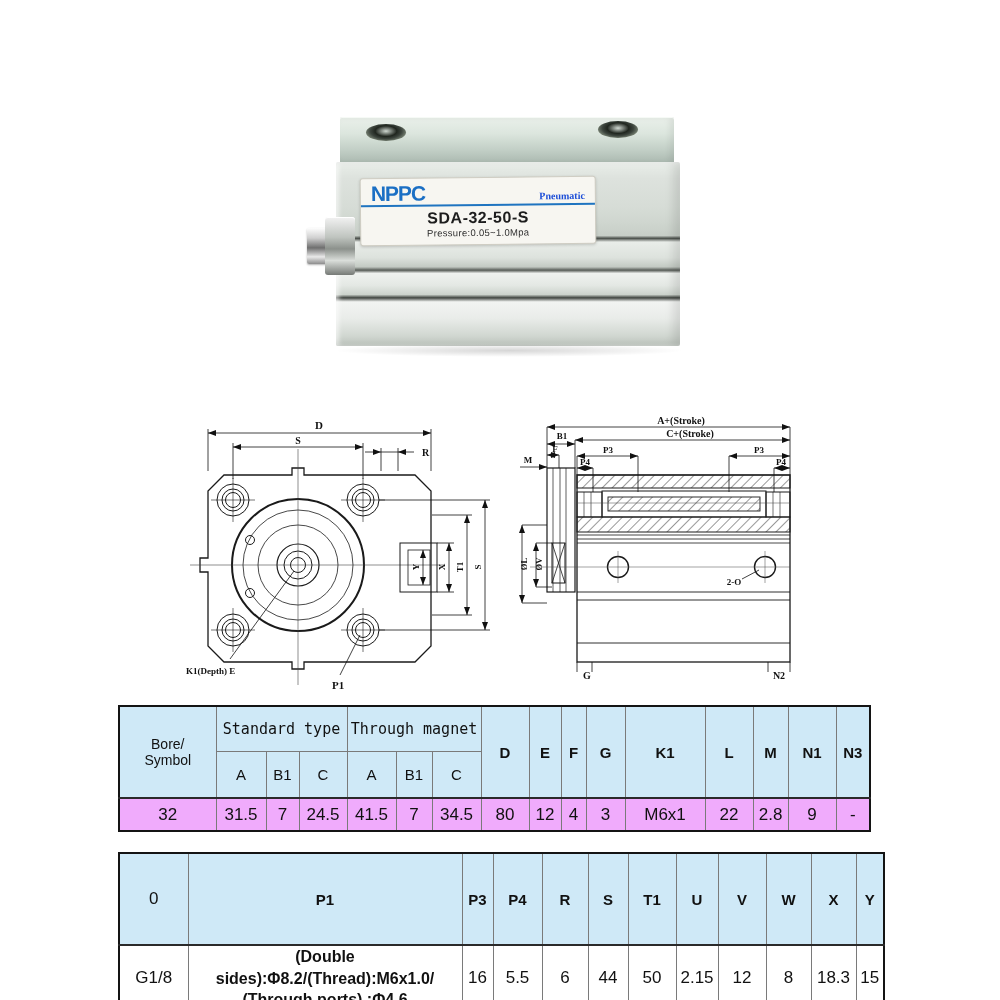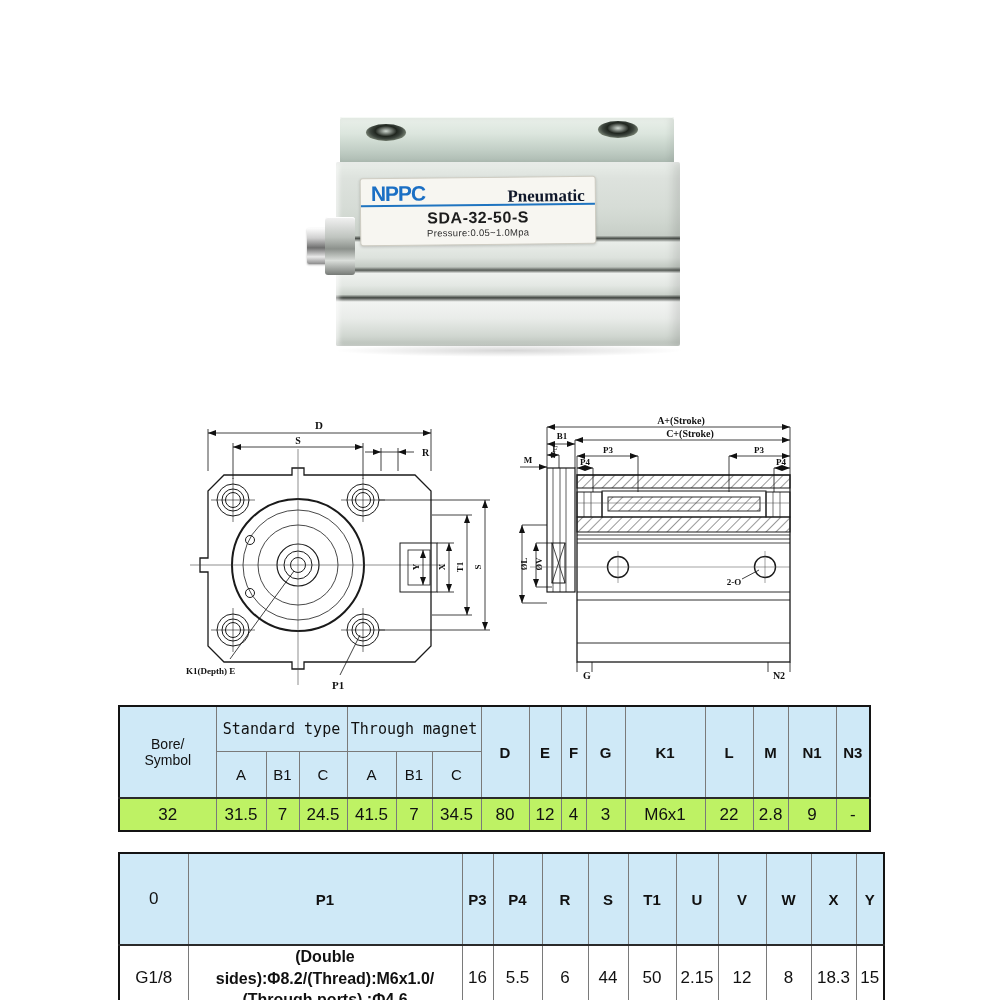--- a/index.html
+++ b/index.html
@@ -22,21 +22,21 @@
       #575c57 58.8%,#eff2ef 60.5%,#e4e8e4 67%,#ccd3cc 72%,
       #3f443f 73.8%,#f2f4f2 76%,#e9ece9 85%,#d2d8d2 94%,#bdc4bd 100%);
     box-shadow:inset -7px 0 9px rgba(0,0,0,.10), inset 3px 0 4px rgba(255,255,255,.6);
     border-radius:2px;}
   .nameplate{position:absolute;left:24px;top:15px;width:234px;height:66px;background:#f7f6f1;
       border:1px solid #cfcdc3;border-radius:3px;transform:rotate(-.6deg);
       box-shadow:0 1px 3px rgba(0,0,0,.18);}
   .np-head{display:flex;justify-content:space-between;align-items:flex-end;
       padding:2px 10px 0 10px;border-bottom:2px solid #1f74c0;height:24px;}
   .np-logo{font-weight:900;font-size:21px;letter-spacing:-1px;color:#1b6fc4;line-height:22px;}
-  .np-tag{font-family:"Liberation Serif",serif;font-weight:700;font-size:17px;color:#0f172a;line-height:15px;margin-left:36px;}
+  .np-tag{font-family:"Liberation Serif",serif;font-weight:700;font-size:10px;color:#1d4ed8;line-height:15px;margin-left:36px;}
   .np-model{text-align:center;font-weight:700;font-size:16px;color:#1d1d1d;letter-spacing:.5px;margin-top:3px;}
   .np-pressure{text-align:center;font-size:9.5px;color:#2c2c2c;margin-top:0px;letter-spacing:.3px;}
   .rodstub{position:absolute;left:2px;top:123px;width:24px;height:36px;border-radius:2px;
       background:linear-gradient(180deg,#fdfdfd 0%,#cfcfcf 28%,#6f6f6f 55%,#e9e9e9 80%,#8d8d8d 100%);
       box-shadow:0 1px 2px rgba(0,0,0,.3);}
   .rodnut{position:absolute;left:20px;top:112px;width:30px;height:58px;
       background:linear-gradient(180deg,#f2f2f2 0%,#bfc4bf 35%,#8c918c 55%,#dadeda 75%,#767a76 100%);
       border-radius:3px;box-shadow:inset 0 1px 0 #fff;}
   .photo-shadow{position:absolute;left:28px;bottom:0;width:352px;height:13px;
       background:radial-gradient(ellipse at 50% 50%, rgba(0,0,0,.16), rgba(0,0,0,0) 70%);}
@@ -49,21 +49,21 @@
   table.spec{position:absolute;border-collapse:collapse;table-layout:fixed;
       border:2px solid #141414;background:#fff;}
   table.spec td{border:1px solid #7a7a7a;text-align:center;vertical-align:middle;
       padding:0;overflow:hidden;}
   table.spec .hd{background:#cfe9f7;}
   .pre{white-space:pre-line;}
   #t1 .big{font-size:14px;}
   #t1 .grp{font-family:"DejaVu Sans Mono",monospace;font-size:15px;}
   #t1 .one{font-size:15px;font-weight:700;}
   #t1 .sub{font-size:15px;}
-  #t1 .val{font-size:17px;border-top:2px solid #2a2a2a;background:#bef264;margin-top:36px;}
+  #t1 .val{font-size:17px;border-top:2px solid #2a2a2a;background:#f0abfc;margin-top:36px;}
   #t2 .big{font-size:17px;}
   #t2 .one{font-size:15px;font-weight:700;}
   #t2 .val{font-size:17px;border-top:2px solid #2a2a2a;background:#fff;}
   #t2 .p1cell{font-family:Liberation Sans, sans-serif;font-size:16px;line-height:1.35;font-weight:700;}
 </style>
 </head>
 <body>
 
 <div class="canvas">
 

